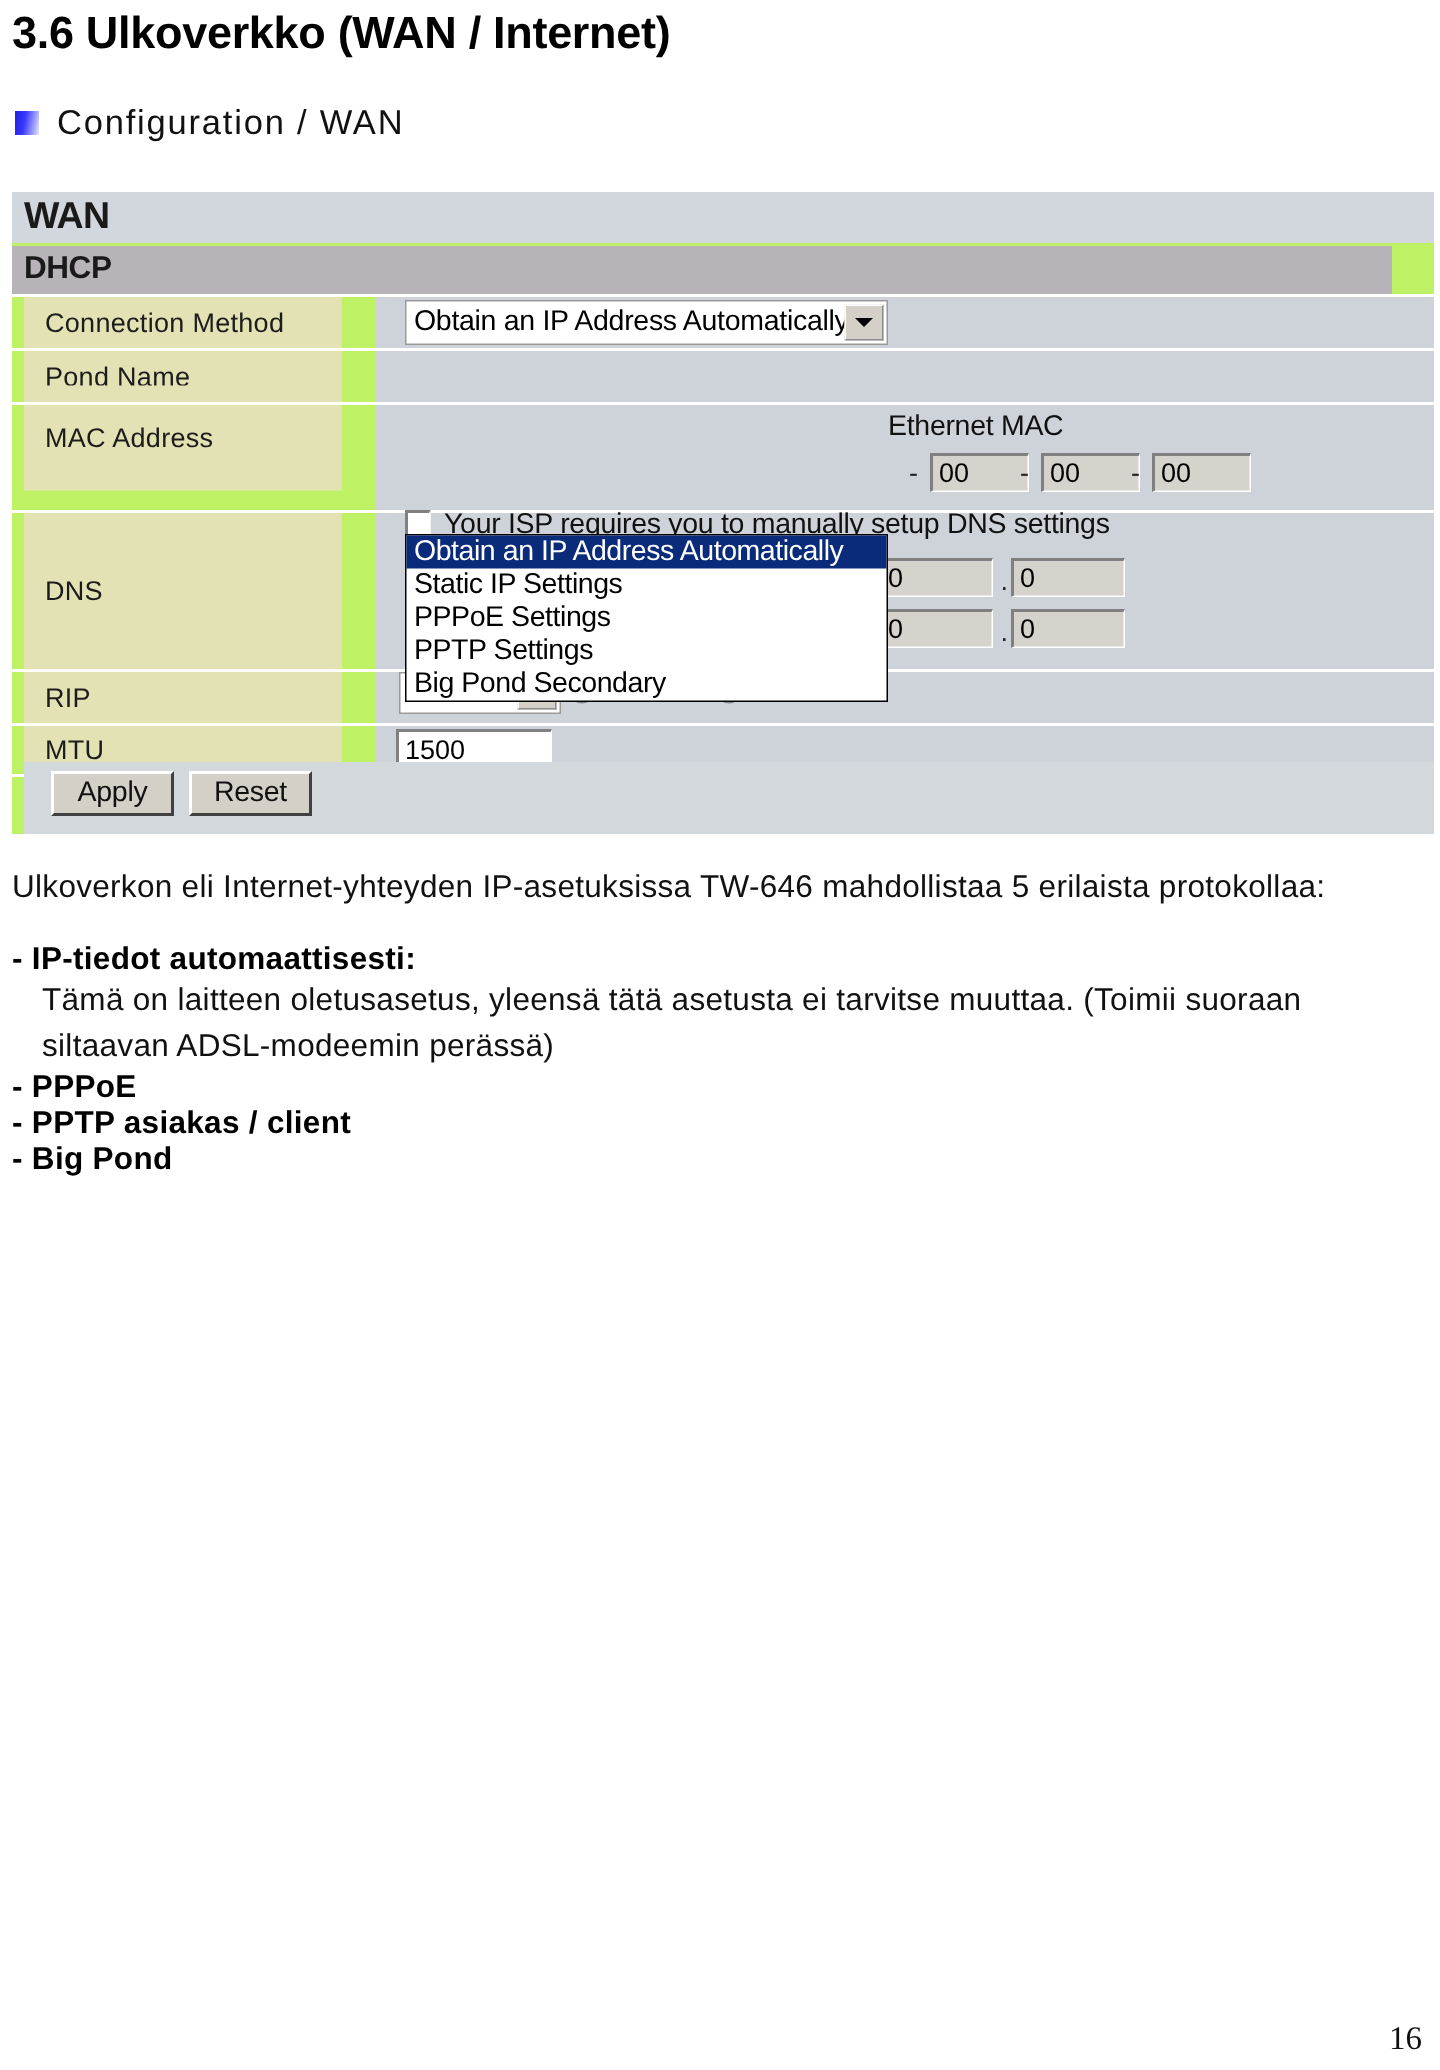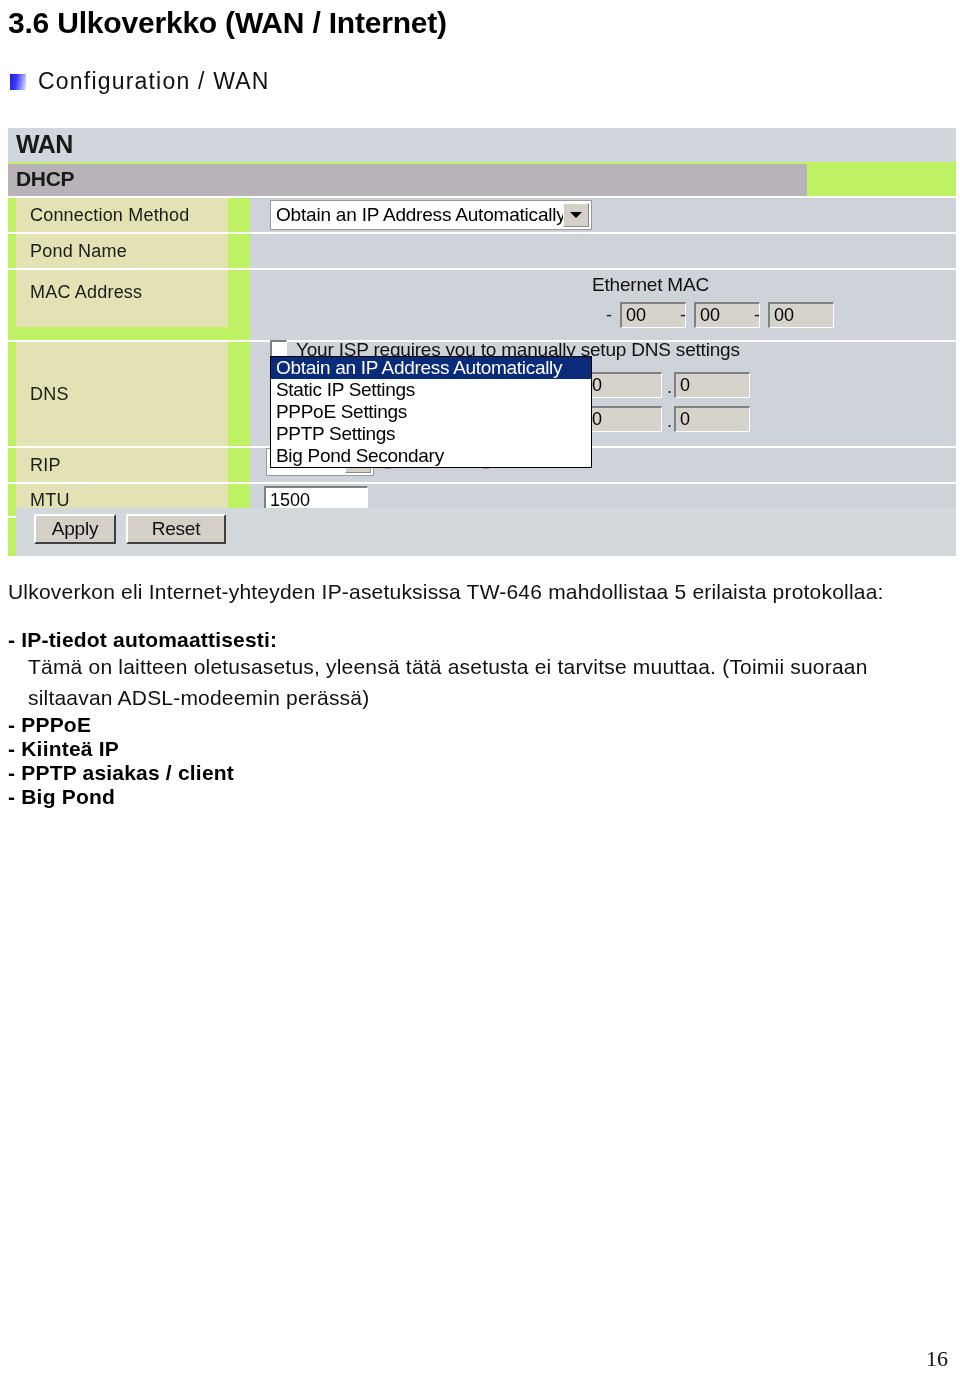--- a/index.html
+++ b/index.html
@@ -37,21 +37,21 @@
   }
   .rp-title{
     position:absolute;left:0;top:0;width:948px;height:34px;
     background:#d2d7dd;
   }
   .rp-title span{
     position:absolute;left:8px;top:2px;
     font-size:25px;font-weight:bold;color:#1a1a1a;letter-spacing:-0.5px;
   }
   .rp-sub{
-    position:absolute;left:0;top:36px;width:799px;height:32px;
+    position:absolute;left:0;top:36px;width:920px;height:32px;
     background:#b8b3b8;
   }
   .rp-sub span{
     position:absolute;left:8px;top:3px;
     font-size:21px;font-weight:bold;color:#1a1a1a;letter-spacing:-0.3px;
   }
 
   
   .lblcell{
     position:absolute;left:8px;width:212px;
@@ -295,29 +295,28 @@
   <div class="droplist">
     <div class="dropitem sel">Obtain an IP Address Automatically</div>
     <div class="dropitem">Static IP Settings</div>
     <div class="dropitem">PPPoE Settings</div>
     <div class="dropitem">PPTP Settings</div>
     <div class="dropitem">Big Pond Secondary</div>
   </div>
 
   <div class="btnbar">
     <div class="btn" style="left:18px;width:82px;">Apply</div>
-    <div class="btn" style="left:110px;width:100px;">Reset</div>
+    <div class="btn" style="left:110px;width:82px;">Reset</div>
   </div>
 
 </div>
 
 <div class="body-wrap">
   <div class="p-intro">Ulkoverkon eli Internet-yhteyden IP-asetuksissa TW-646 mahdollistaa 5 erilaista protokollaa:</div>
   <div class="spacer"></div>
   <div class="p-b">- IP-tiedot automaattisesti:</div>
   <div class="p-n indent">Tämä on laitteen oletusasetus, yleensä tätä asetusta ei tarvitse muuttaa. (Toimii suoraan siltaavan ADSL-modeemin perässä)</div>
   <div class="p-b">- PPPoE</div>
-  <div class="p-b">- Kiinteä IP</div>
   <div class="p-b">- PPTP asiakas / client</div>
   <div class="p-b">- Big Pond</div>
 </div>
 
 <div class="pageno">16</div>
 
 </body></html>

